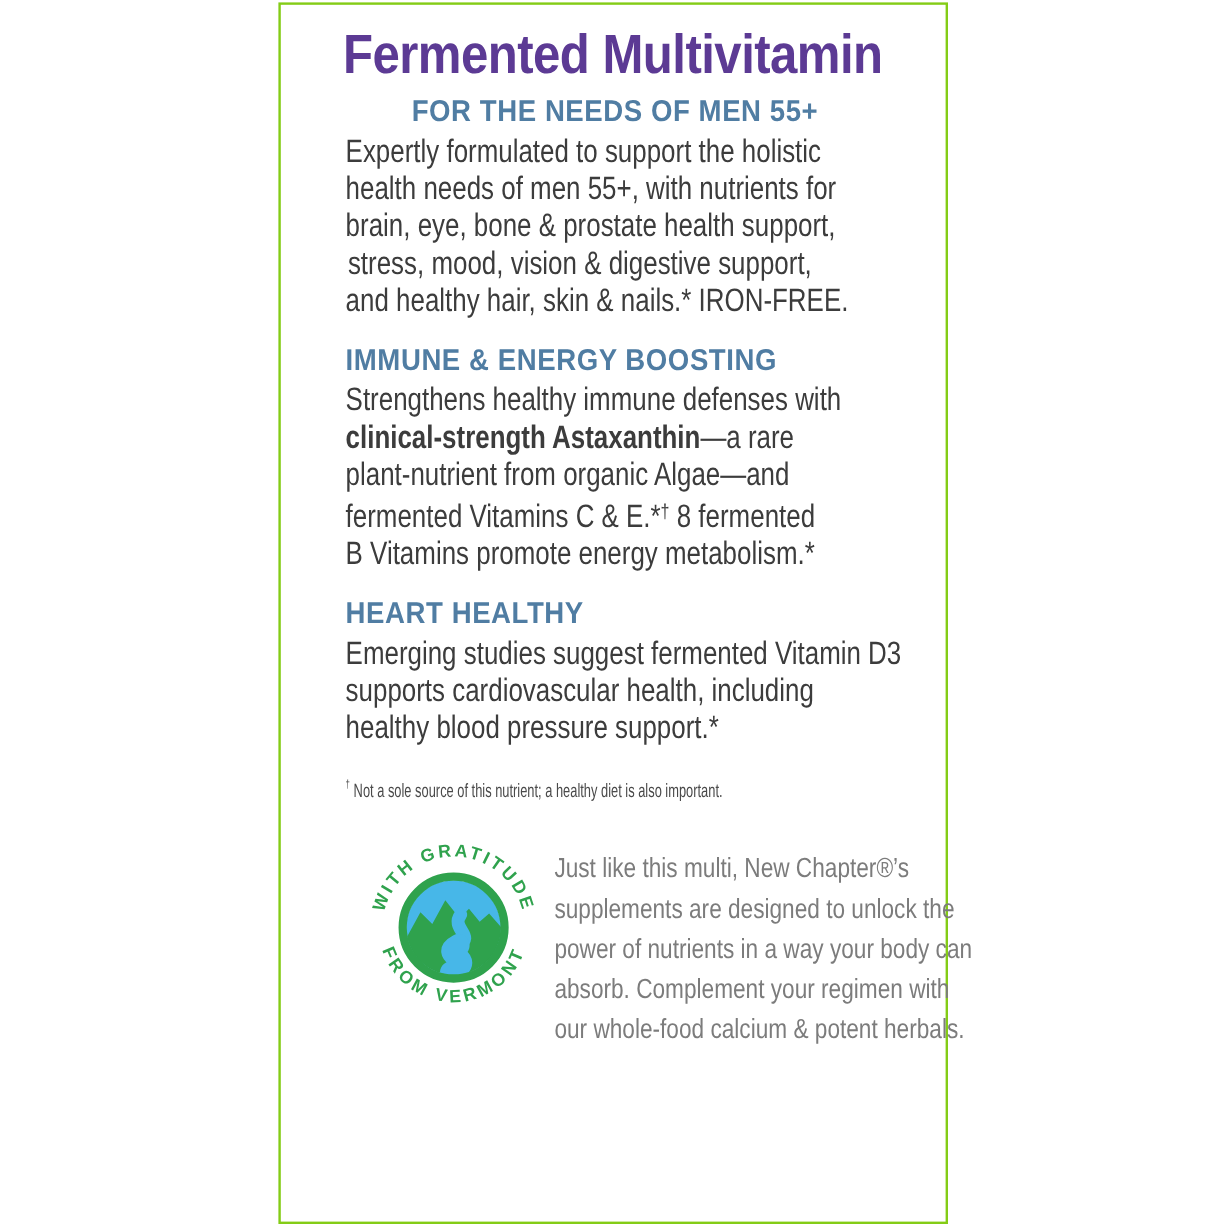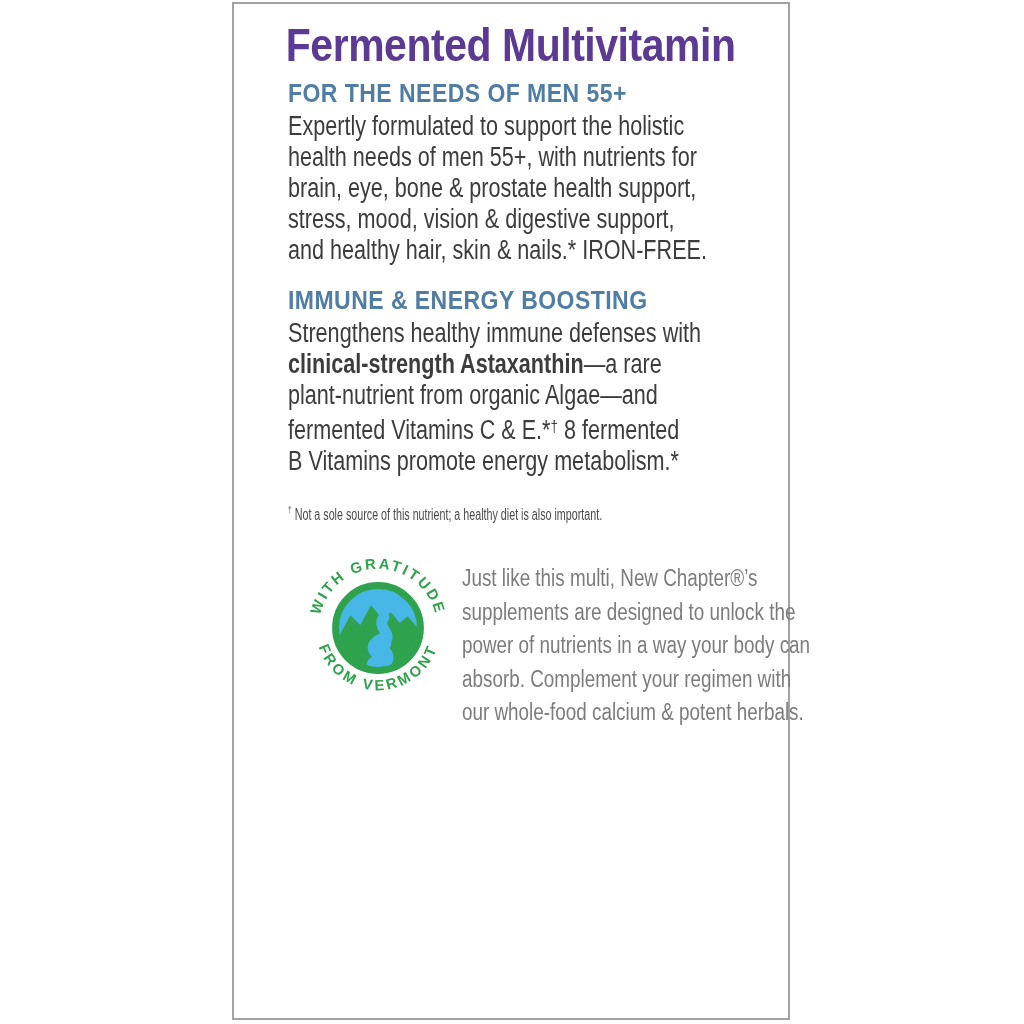--- a/index.html
+++ b/index.html
@@ -4,31 +4,31 @@
 <style>
   html,body { margin:0; padding:0; }
   body {
     width:1024px; height:1024px; position:relative;
     background:#ffffff; overflow:hidden;
     font-family:"Liberation Sans", sans-serif;
     -webkit-font-smoothing:antialiased;
   }
   .panel {
     position:absolute; left:232px; top:2px; width:558px; height:1018px;
-    box-sizing:border-box; border:2px solid #a3a3a3; background:#ffffff;
+    box-sizing:border-box; border:2px solid #84cc16; background:#ffffff;
   }
   .title-wrap { text-align:center; margin:16px 0 10px 0; }
   .title {
     display:inline-block; font-size:46px; line-height:50px; font-weight:700;
     color:var(--title-color,#5c3a94); letter-spacing:-0.5px;
     transform:scaleX(.89); white-space:nowrap;
   }
   .content { padding:0 12px 0 54px; }
   .section { margin-top:21px; }
-  .section:first-child { margin-top:4px; }
+  .section:first-child { margin-top:4px;text-align:center; }
   .heading {
     font-size:25px; line-height:27px; font-weight:700; letter-spacing:.5px;
     color:var(--heading-color,#507da3); white-space:nowrap;
     transform:scaleX(.92); transform-origin:0 50%; margin-bottom:4px;
   }
   .line {
     font-size:27px; line-height:31px; color:var(--body-color,#3c3c3c);
     white-space:nowrap; transform:scaleX(.80); transform-origin:0 50%;
   }
   .line .b { font-weight:700; }
@@ -72,20 +72,26 @@
           <div class="line"><span>and healthy hair, skin &amp; nails.* IRON-FREE.</span></div>
         </div>
         <div class="section">
           <div class="heading">IMMUNE &amp; ENERGY BOOSTING</div>
           <div class="line"><span>Strengthens healthy immune defenses with</span></div>
           <div class="line"><span class="b">clinical-strength Astaxanthin</span><span>—a rare</span></div>
           <div class="line"><span>plant-nutrient from organic Algae—and</span></div>
           <div class="line"><span>fermented Vitamins C &amp; E.*</span><span class="sup">†</span><span> 8 fermented</span></div>
           <div class="line"><span>B Vitamins promote energy metabolism.*</span></div>
         </div>
+        <div class="section">
+          <div class="heading">HEART HEALTHY</div>
+          <div class="line"><span>Emerging studies suggest fermented Vitamin D3</span></div>
+          <div class="line"><span>supports cardiovascular health, including</span></div>
+          <div class="line"><span>healthy blood pressure support.*</span></div>
+        </div>
       </div>
 
     <div class="footnote"><span class="sup">†</span><span> Not a sole source of this nutrient; a healthy diet is also important.</span></div>
 
     <div class="bottom-row">
       <svg class="badge" viewBox="0 0 150 150" aria-hidden="true">
         <defs>
           <clipPath id="discClip">
               <circle cx="75" cy="75" r="40"></circle>
             </clipPath>

